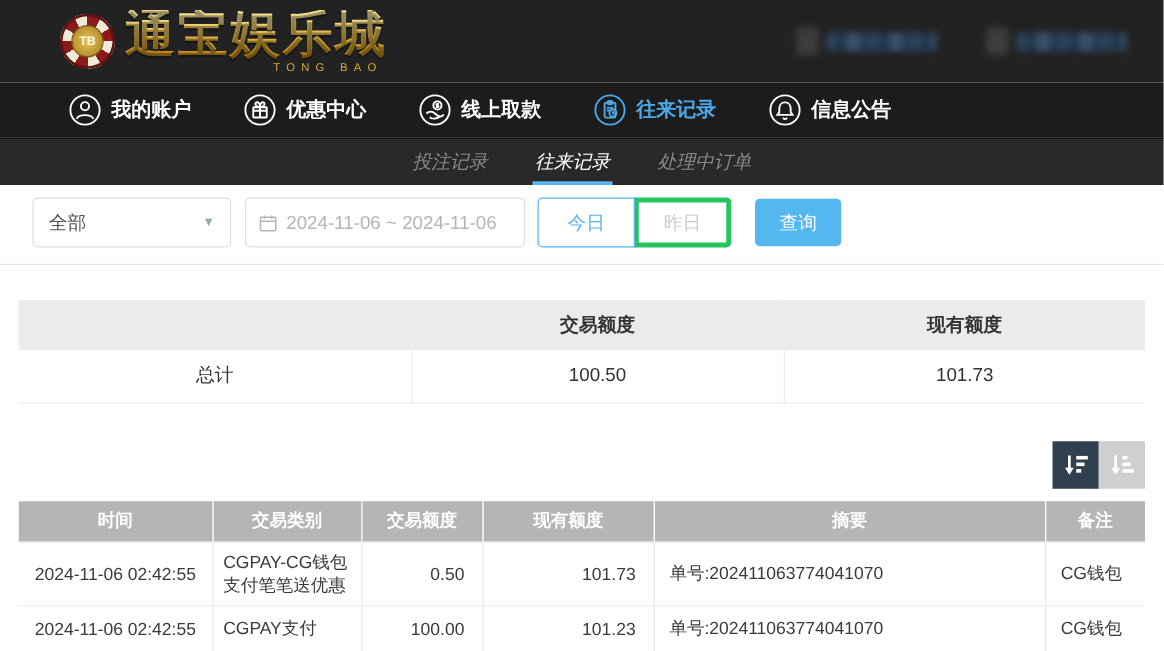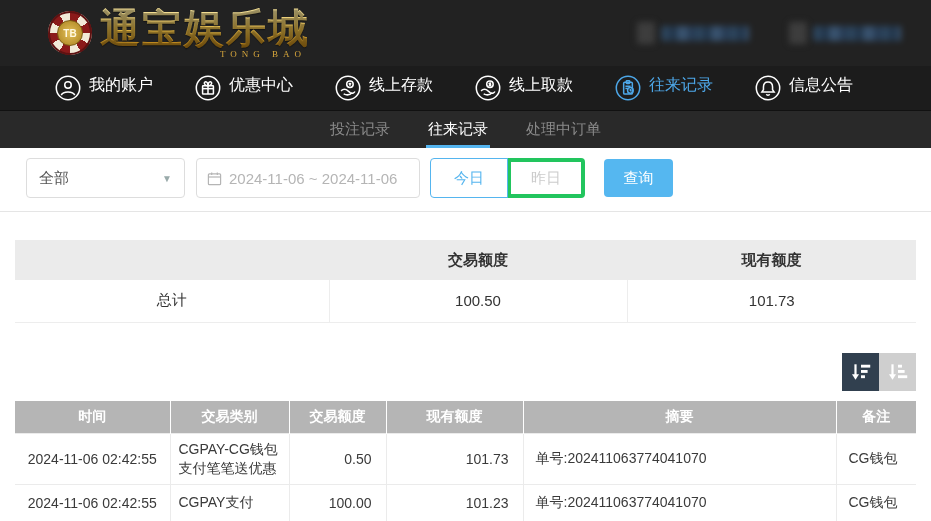--- a/index.html
+++ b/index.html
@@ -16,38 +16,38 @@
     box-shadow:0 0 0 2px #5e1212 inset; }
   .chip-core { position:absolute; left:50%; top:50%; transform:translate(-50%,-50%);
     width:26px; height:26px; border-radius:50%; background:radial-gradient(#e3c05a,#a87f1d);
     color:#fff8e0; font-size:10px; font-weight:bold; display:flex; align-items:center; justify-content:center;
     border:1px solid #7a5a10; }
   .brand-text { display:flex; flex-direction:column; line-height:1; }
   .brand-title { font-size:40px; font-weight:bold; letter-spacing:2px;
     background:linear-gradient(180deg,#fce79a 10%,#e7b943 55%,#b57b12);
     -webkit-background-clip:text; background-clip:text; color:transparent;
     text-shadow:0 1px 1px rgba(0,0,0,.4); }
-  .brand-sub { font-size:9px; color:#d8a73c; letter-spacing:5px; text-align:right; margin-top:2px; padding-right:4px;font-family:Liberation Serif, serif; }
+  .brand-sub { font-size:9px; color:#d8a73c; letter-spacing:5px; text-align:right; margin-top:2px; padding-right:4px; }
   .user-area { margin-left:auto; display:flex; align-items:center; gap:40px; }
   .blur-item { display:flex; align-items:center; gap:6px; }
   .blur-icon { width:18px; height:22px; background:#3d3d3d; border-radius:3px; filter:blur(3px); }
   .blur-text { width:88px; height:15px; border-radius:2px; filter:blur(3px); opacity:.85;
     background:repeating-linear-gradient(90deg,#2e4a66 0 9px,#223850 9px 16px,#3d5b7c 16px 27px,#28405c 27px 34px); }
 
   
   .main-nav { height:44px; background:#1c1c1c; display:flex; align-items:center; padding-left:55px; gap:42px; }
-  .nav-item { display:flex; align-items:flex-start; gap:8px; color:#fff; font-size:16px; font-weight:400;
+  .nav-item { display:flex; align-items:center; gap:8px; color:#fff; font-size:16px; font-weight:700;
     cursor:pointer; text-decoration:none; }
   .nav-item .ico { width:26px; height:26px; display:block; }
   .nav-item.active { color:#4da7e8; }
 
   
   .subnav { height:38px; background:#292929; border-top:1px solid #111; display:flex; justify-content:center;
     align-items:stretch; gap:34px; }
-  .subtab { color:#8a8a8a; font-size:15px; display:flex; align-items:center; position:relative; cursor:pointer; padding:0 2px; }
+  .subtab { color:#8a8a8a; font-size:15px; display:flex; align-items:center; position:relative; cursor:pointer; padding:0 2px;font-style:italic; }
   .subtab.active { color:#fff; }
   .subtab.active::after { content:""; position:absolute; left:0; right:0; bottom:0; height:3px; background:#55b5ef; }
 
   
   .filters { padding:10px 0 0 26px; display:flex; align-items:center; }
   .select-box { width:159px; height:40px; border:1px solid #ddd; border-radius:4px; display:flex;
     align-items:center; padding:0 12px; font-size:15px; color:#555; cursor:pointer;text-align:center; }
   .select-arrow { margin-left:auto; font-size:10px; color:#9aa; }
   .date-box { width:224px; height:40px; border:1px solid #ddd; border-radius:4px; display:flex;
     align-items:center; gap:7px; padding:0 10px; margin-left:11px; color:#b5b5b5; font-size:15px; cursor:pointer; }
@@ -135,30 +135,20 @@
       <line x1="12" y1="10" x2="12" y2="17.5"></line>
         <line x1="7" y1="12.6" x2="17" y2="12.6"></line>
       <path d="M12 10c-3.4 0-4.4-3.4-2.2-3.7C11.2 6.1 12 8 12 10zm0 0c3.4 0 4.4-3.4 2.2-3.7C12.8 6.1 12 8 12 10z"></path>
     </svg>
     <span>优惠中心</span>
   </a>
   <a class="nav-item">
     <svg class="ico" viewBox="0 0 24 24" fill="none" stroke="#fff" stroke-width="1.4">
       <circle cx="12" cy="12" r="10.8"></circle>
         <circle cx="13.8" cy="8.6" r="3"></circle>
-      <path d="M13.8 7.2v2.8M12.6 8.1h2.4"></path>
-        <path d="M5.6 14.6c2-1.8 4.6-1.6 6.4 0l2 1.6c1.6 1.2 3.6.6 4.4-1"></path>
-      <path d="M8 17.4c2.6 1.4 5.8 1 8-1"></path>
-    </svg>
-    <span>线上存款</span>
-  </a>
-  <a class="nav-item">
-    <svg class="ico" viewBox="0 0 24 24" fill="none" stroke="#fff" stroke-width="1.4">
-      <circle cx="12" cy="12" r="10.8"></circle>
-        <circle cx="13.8" cy="8.6" r="3"></circle>
       <path d="M13.8 6.9v3.4M15 7.6c-1.6-.8-2.8.4-1.2 1s.4 1.8-1.2 1"></path>
       <path d="M5.6 14.6c2-1.8 4.6-1.6 6.4 0l2 1.6c1.6 1.2 3.6.6 4.4-1"></path>
         <path d="M8 17.4c2.6 1.4 5.8 1 8-1"></path>
     </svg>
     <span>线上取款</span>
   </a>
   <a class="nav-item active">
     <svg class="ico" viewBox="0 0 24 24" fill="none" stroke="#4da7e8" stroke-width="1.4">
       <circle cx="12" cy="12" r="10.8"></circle>
         <rect x="8" y="6.6" width="8" height="11" rx="1"></rect>

